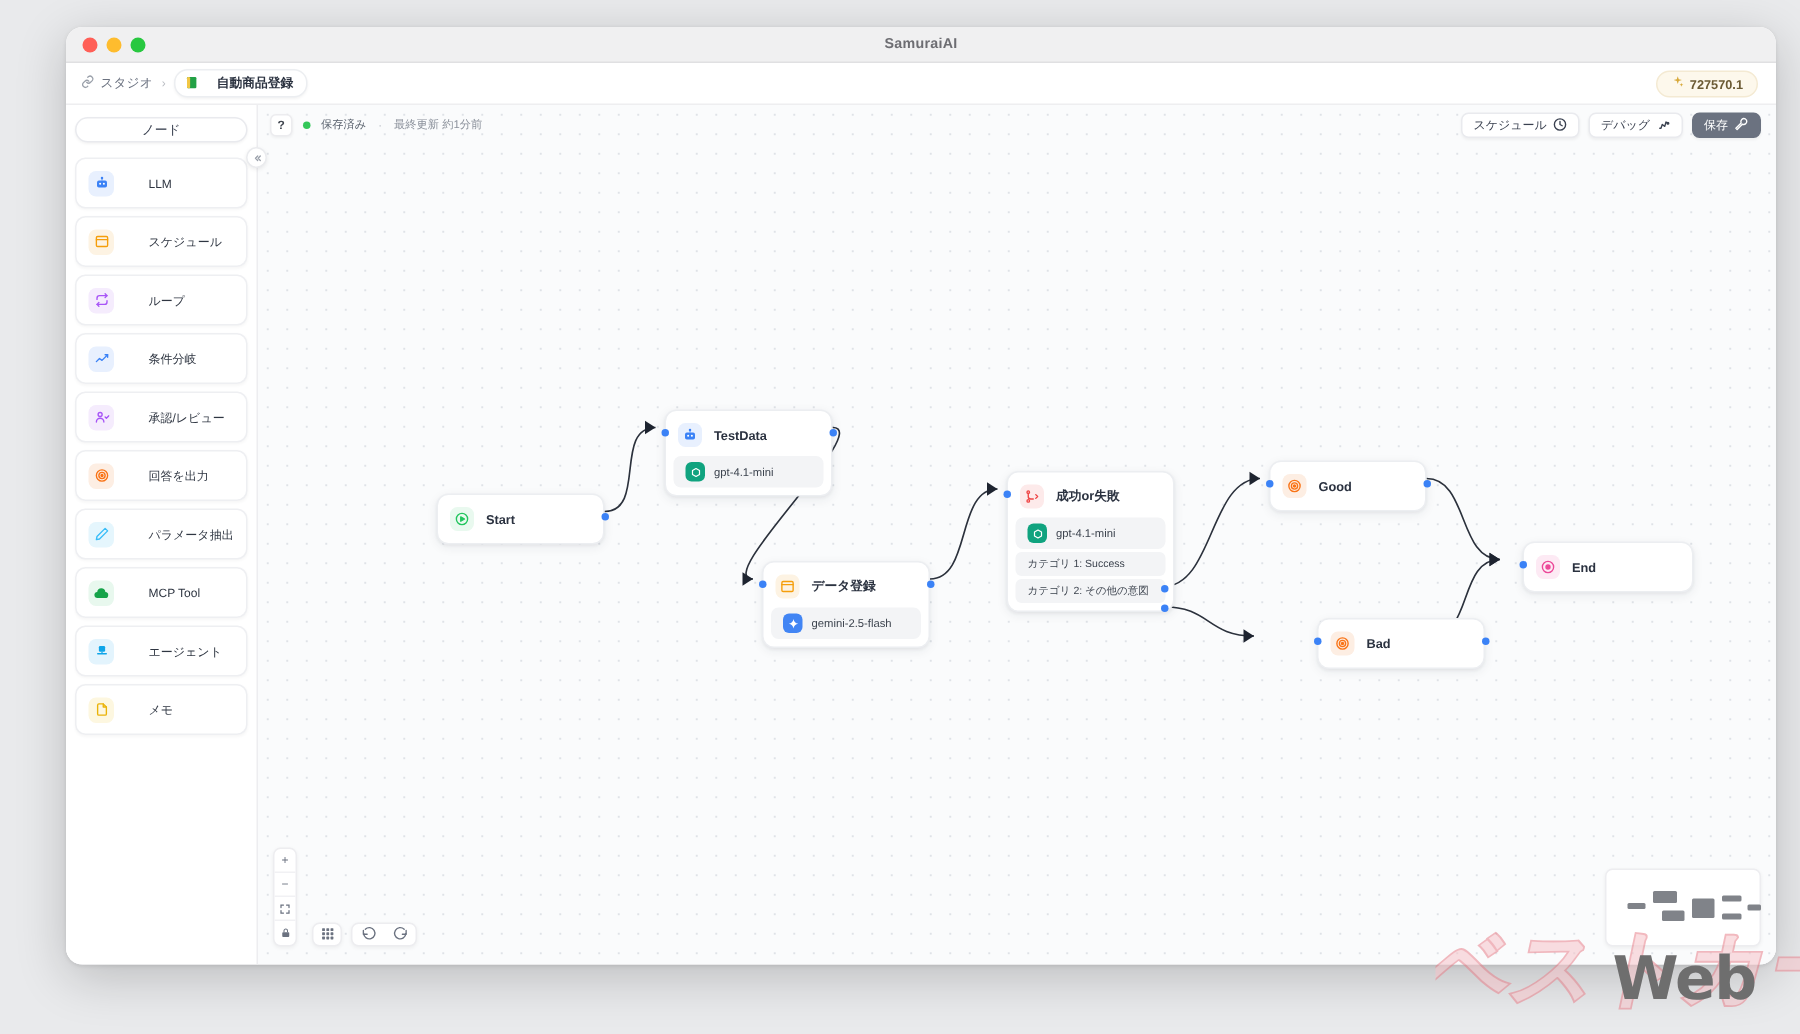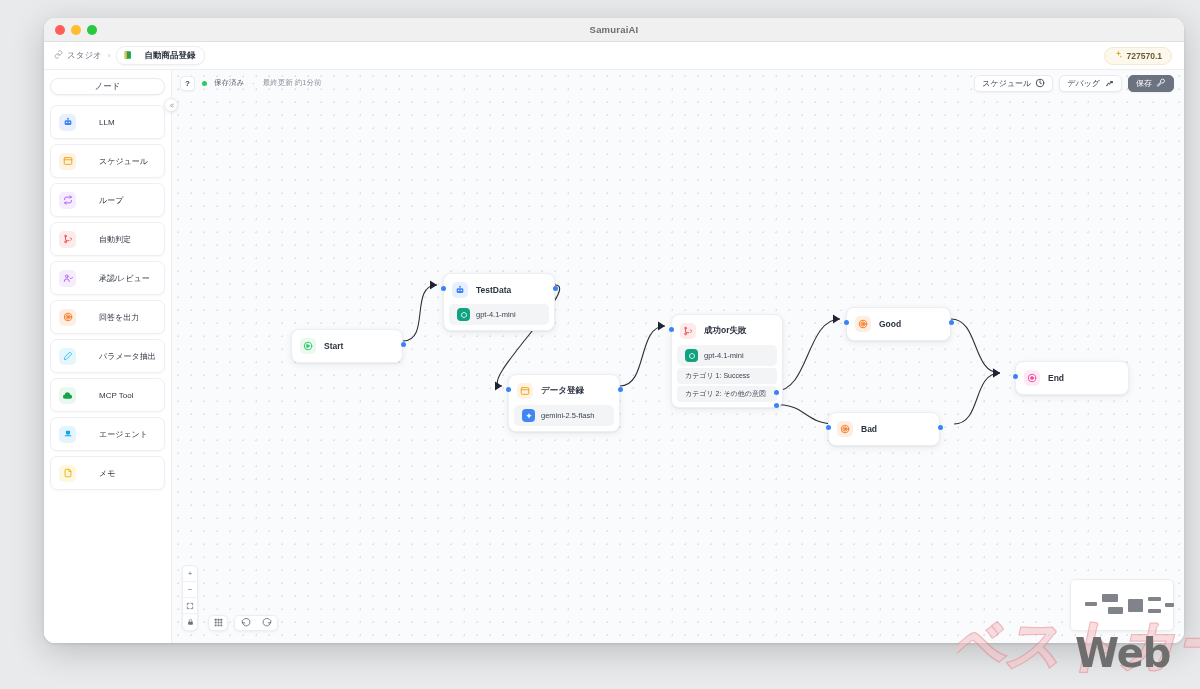--- a/index.html
+++ b/index.html
@@ -318,29 +318,27 @@
               <svg width="10" height="10" viewBox="0 0 24 24" fill="none" stroke="#a855f7" stroke-width="2.2" stroke-linecap="round" stroke-linejoin="round">
                 <path d="M17 2l3 3-3 3"></path>
                 <path d="M4 11V9a4 4 0 0 1 4-4h12"></path>
                 <path d="M7 22l-3-3 3-3"></path>
                 <path d="M20 13v2a4 4 0 0 1-4 4H4"></path>
               </svg>
             </span>
             <span class="node-label">ループ</span>
           </div>
           <div class="node-item">
-            <span class="node-ico" style="background:#fdeaea">
-              <svg width="10" height="10" viewBox="0 0 24 24" fill="none" stroke="#ef4444" stroke-width="2.2" stroke-linecap="round" stroke-linejoin="round">
-                <circle cx="6" cy="19" r="2"></circle>
-                <circle cx="6" cy="5" r="2"></circle>
-                <path d="M6 7v5a4 4 0 0 0 4 4h4"></path>
-                <path d="M18 9l3 3-3 3"></path>
-              </svg>
-            </span>
-            <span class="node-label">自動判定</span>
+            <span class="node-ico" style="background:#e8f0fe">
+              <svg width="10" height="10" viewBox="0 0 24 24" fill="none" stroke="#3b82f6" stroke-width="2.2" stroke-linecap="round" stroke-linejoin="round">
+                <path d="M3 17l5-5 4 3 9-9"></path>
+                <path d="M17 6h4v4"></path>
+              </svg>
+            </span>
+            <span class="node-label">条件分岐</span>
           </div>
           <div class="node-item">
             <span class="node-ico" style="background:#f5ecfd">
               <svg width="10" height="10" viewBox="0 0 24 24" fill="none" stroke="#a855f7" stroke-width="2.2" stroke-linecap="round" stroke-linejoin="round">
                 <circle cx="9" cy="8" r="3.2"></circle>
                 <path d="M3 20a6 6 0 0 1 12 0"></path>
                 <path d="M17 12l2 2 4-4"></path>
               </svg>
             </span>
             <span class="node-label">承認/レビュー</span>
@@ -542,21 +540,21 @@
                   <circle cx="12" cy="12" r="9"></circle>
                   <circle cx="12" cy="12" r="5"></circle>
                   <circle cx="12" cy="12" r="1.6" fill="#f97316"></circle>
                 </svg>
               </span>
       <span class="wf-title">Good</span>
             </div>
             <span class="port" style="left: -3.5px; top: 12px;"></span>
             <span class="port" style="left: 101.5px; top: 12px;"></span>
           </div>
-          <div class="wfnode" style="left: 656px; top: 342px; width: 112px;">
+          <div class="wfnode" style="left: 706px; top: 342px; width: 112px;">
             <div class="wf-head">
       <span class="wf-ico" style="background:#fdeee3">
                 <svg width="10" height="10" viewBox="0 0 24 24" fill="none" stroke="#f97316" stroke-width="2.2" stroke-linecap="round" stroke-linejoin="round">
                   <circle cx="12" cy="12" r="9"></circle>
                   <circle cx="12" cy="12" r="5"></circle>
                   <circle cx="12" cy="12" r="1.6" fill="#f97316"></circle>
                 </svg>
               </span>
       <span class="wf-title">Bad</span>
             </div>

